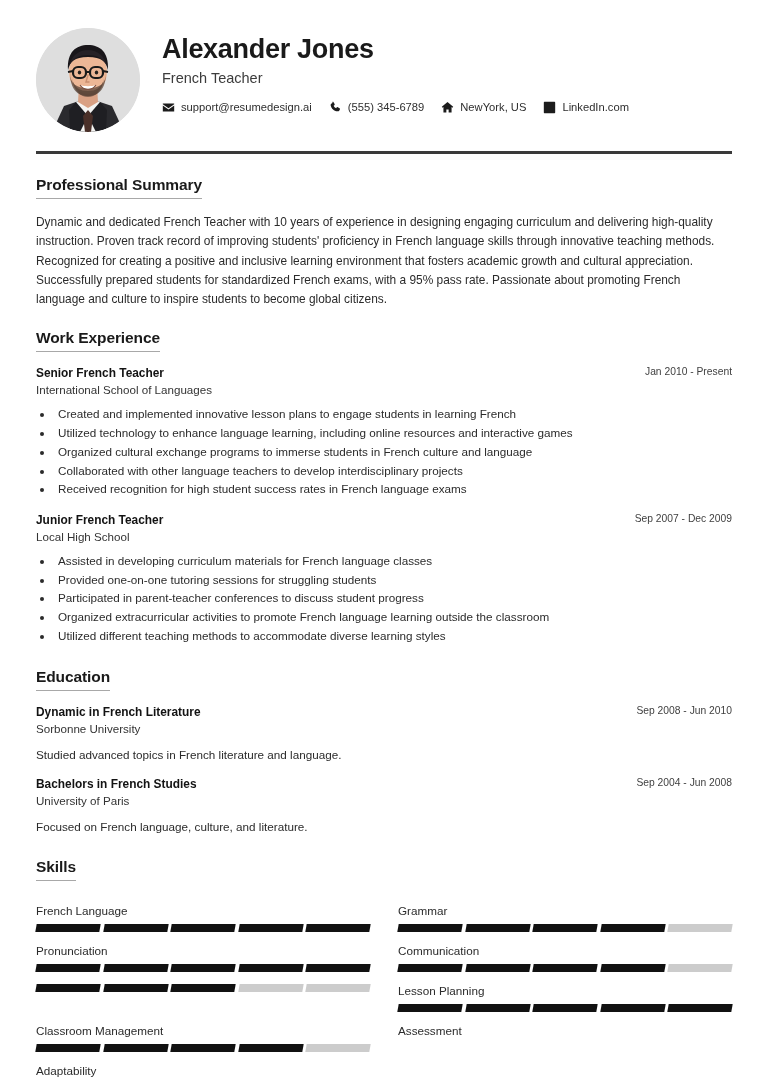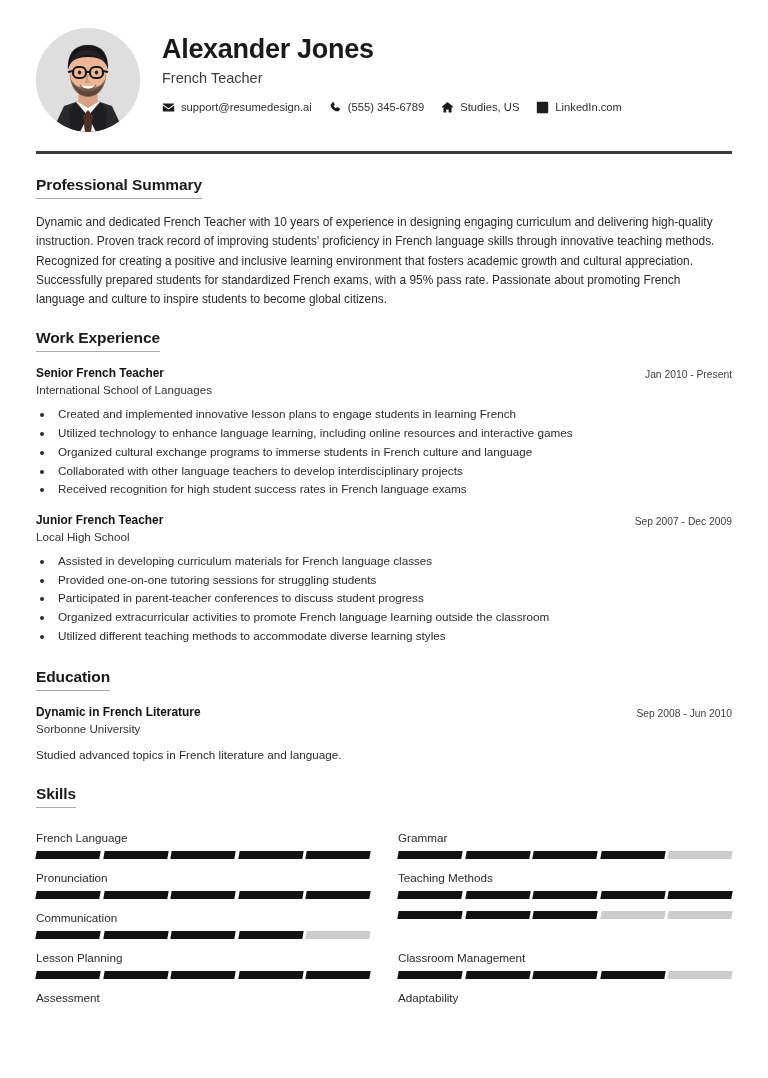--- a/index.html
+++ b/index.html
@@ -114,21 +114,21 @@
     font-size: 11.9px;
     line-height: 1.62;
     color: #2b2b2b;
     text-align: left;
   }
 
   
   .entry { margin-top: 14px; }
   .entry-head {
     display: flex;
-    align-items: flex-end;
+    align-items: flex-start;
     justify-content: space-between;
     gap: 14px;
   }
   .entry-role {
     font-size: 11.9px;
     font-weight: bold;
     color: #131313;
   }
   .entry-date {
     font-size: 10.3px;
@@ -269,21 +269,21 @@
           </span>
           <span>(555) 345-6789</span>
         </div>
 
         <div class="contact-item">
           <span class="ic">
             <svg width="13" height="13" viewBox="0 0 16 16">
                 <path d="M8 1.3 15 7.2l-.9 1.1-1.1-.9V14H9.4v-3.6H6.6V14H3V7.4l-1.1.9L1 7.2 8 1.3z"></path>
               </svg>
           </span>
-          <span>Studies, US</span>
+          <span>NewYork, US</span>
         </div>
 
         <div class="contact-item">
           <span class="ic">
             <svg width="13" height="13" viewBox="0 0 16 16">
                 <path d="M1.8 1h12.4c.45 0 .8.35.8.8v12.4c0 .45-.35.8-.8.8H1.8a.8.8 0 0 1-.8-.8V1.8c0-.45.35-.8.8-.8zM3.4 6.2h2.1v6.4H3.4V6.2zm1.05-3.1a1.2 1.2 0 1 1 0 2.4 1.2 1.2 0 0 1 0-2.4zM6.9 6.2h2v.9h.03c.28-.52.96-1.07 1.97-1.07 2.1 0 2.5 1.38 2.5 3.18v3.39h-2.1V9.64c0-.77-.02-1.77-1.08-1.77-1.08 0-1.24.84-1.24 1.71v3.02H6.9V6.2z"></path>
               </svg>
           </span>
           <span>LinkedIn.com</span>
         </div>
@@ -338,20 +338,28 @@
 
     <div class="entry">
       <div class="entry-head">
         <div class="entry-role">Dynamic in French Literature</div>
         <div class="entry-date">Sep 2008 - Jun 2010</div>
       </div>
       <div class="entry-org">Sorbonne University</div>
       <div class="entry-desc">Studied advanced topics in French literature and language.</div>
     </div>
 
+    <div class="entry">
+      <div class="entry-head">
+        <div class="entry-role">Bachelors in French Studies</div>
+        <div class="entry-date">Sep 2004 - Jun 2008</div>
+      </div>
+      <div class="entry-org">University of Paris</div>
+      <div class="entry-desc">Focused on French language, culture, and literature.</div>
+    </div>
   </div>
 
   <div class="section">
     <div class="section-title">Skills</div>
     <div class="skills-grid" id="skills-grid">
         <div class="skill">
           <div class="skill-name">French Language</div>
           <div class="skill-bar">
             <div class="seg"></div>
             <div class="seg"></div>
@@ -374,30 +382,20 @@
           <div class="skill-name">Pronunciation</div>
           <div class="skill-bar">
             <div class="seg"></div>
             <div class="seg"></div>
             <div class="seg"></div>
             <div class="seg"></div>
             <div class="seg"></div>
           </div>
         </div>
         <div class="skill">
-          <div class="skill-name">Teaching Methods</div>
-          <div class="skill-bar">
-            <div class="seg"></div>
-            <div class="seg"></div>
-            <div class="seg"></div>
-            <div class="seg"></div>
-            <div class="seg"></div>
-          </div>
-        </div>
-        <div class="skill">
           <div class="skill-name">Communication</div>
           <div class="skill-bar">
             <div class="seg"></div>
             <div class="seg"></div>
             <div class="seg"></div>
             <div class="seg"></div>
             <div class="seg off"></div>
           </div>
         </div>
         <div class="skill">

